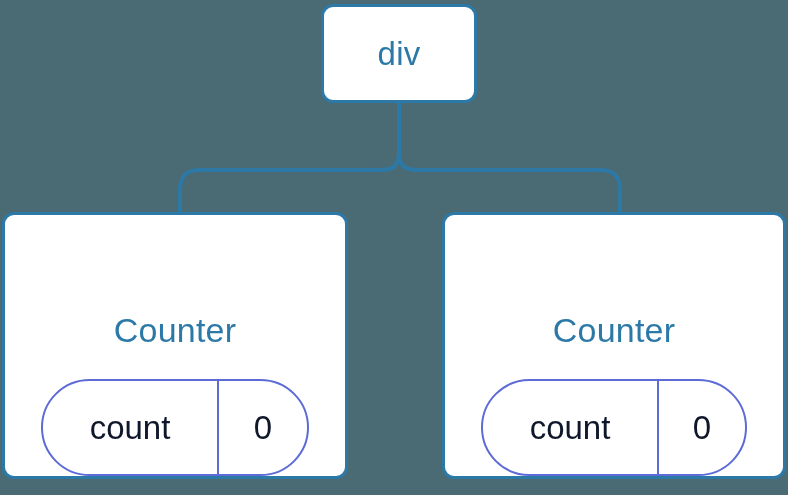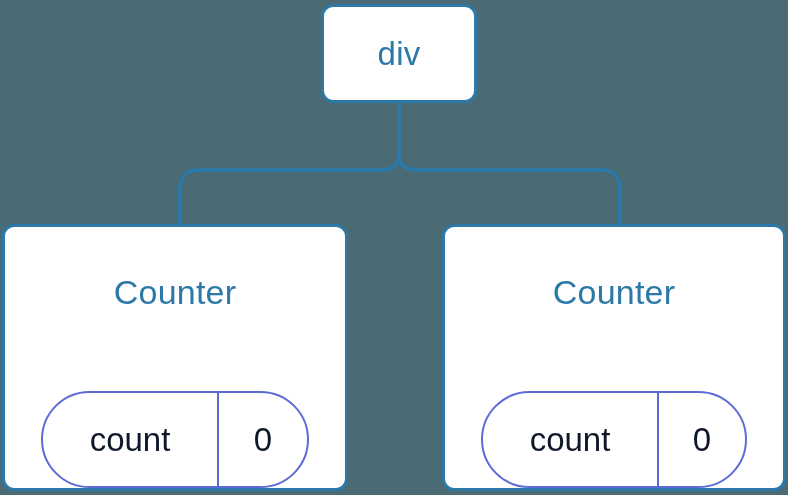--- a/index.html
+++ b/index.html
@@ -50,25 +50,25 @@
     width: 156px;
     height: 99px;
     justify-content: center;
   }
   #node-div .node-title {
     font-size: 33px;
   }
 
   
   .node-counter {
-    top: 224px;
+    top: 212px;
     height: 267px;
     border-bottom-left-radius: 12px;
     border-bottom-right-radius: 12px;
-    justify-content: space-between;
+    justify-content: flex-end;
   }
   #node-counter-left {
     left: 2px;
     width: 346px;
   }
   #node-counter-right {
     left: 442px;
     width: 344px;
   }
   .node-counter .node-title {

